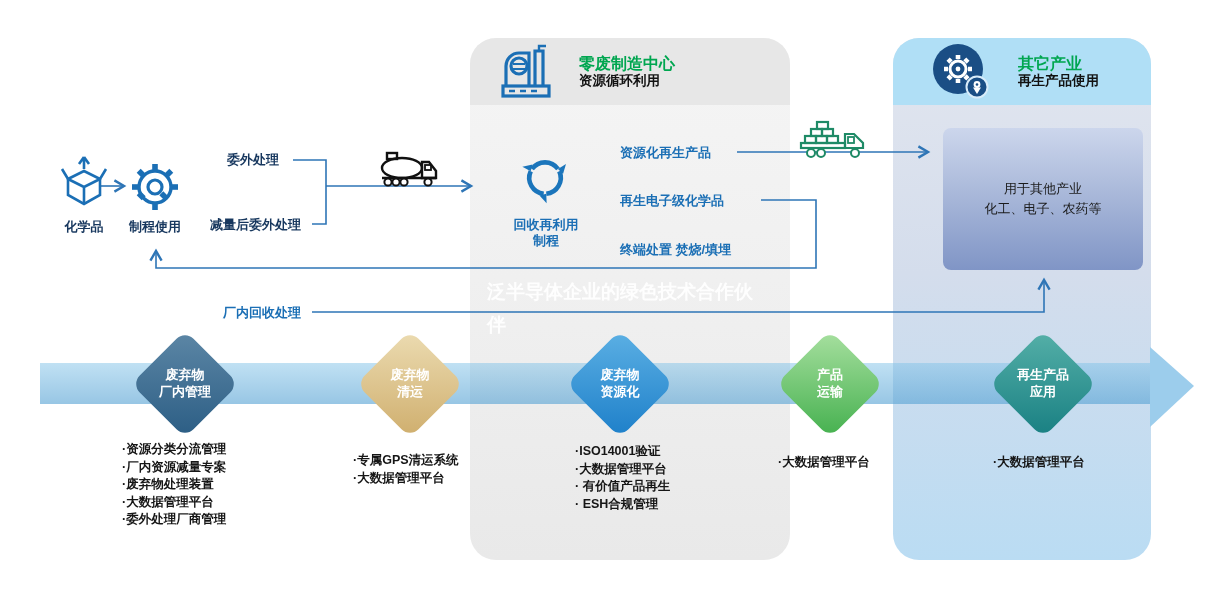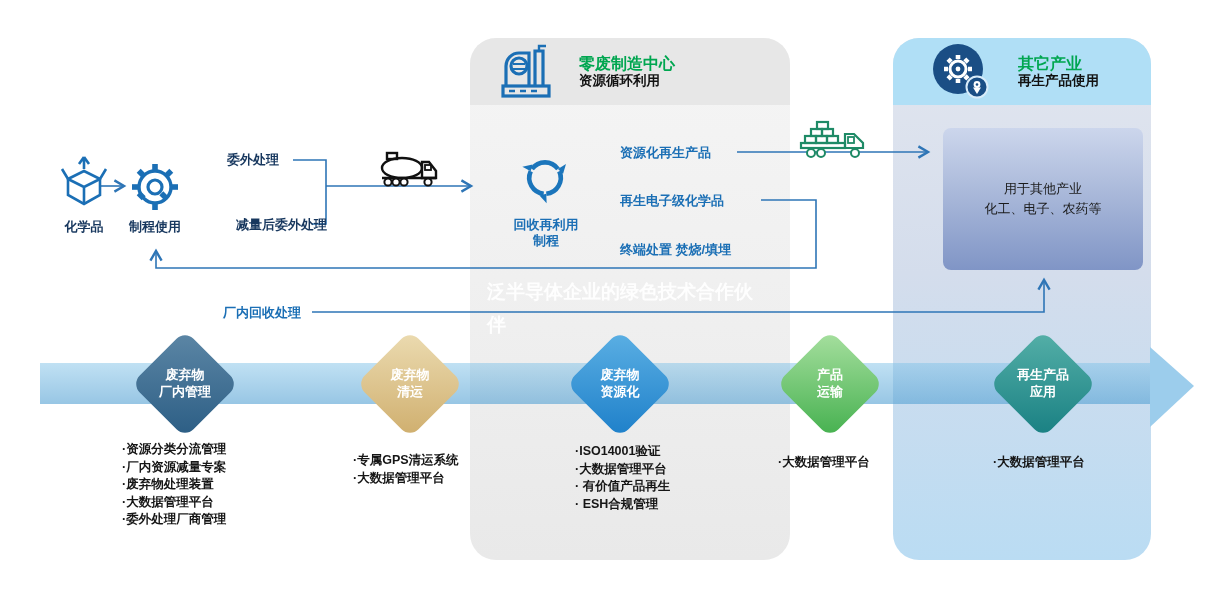--- a/index.html
+++ b/index.html
@@ -148,21 +148,21 @@
             <path d="M39.3,39.3 l-5,-5"></path>
           <path d="M44.3,11.7 l-5,5"></path>
             <path d="M16.7,39.3 l-5,-5"></path>
         </g>
       </g>
     </svg>
   </span>
   <div class="dark-label" style="left:48px;top:218px;width:72px;text-align:center">化学品</div>
   <div class="dark-label" style="left:122px;top:218px;width:66px;text-align:center">制程使用</div>
   <div class="dark-label" style="left:227px;top:151px">委外处理</div>
-  <div class="dark-label" style="left:236px;top:216px">减量后委外处理</div>
+  <div class="dark-label" style="left:210px;top:216px">减量后委外处理</div>
   <div class="blue-label" style="left:223px;top:304px">厂内回收处理</div>
 
   <span class="abs" style="left:378px;top:149px">
     <svg width="60" height="40" viewBox="0 0 60 40">
       <g stroke="#111" stroke-width="2.4" fill="none">
         <rect x="9" y="4" width="10" height="6"></rect>
         <ellipse cx="24" cy="19" rx="20" ry="10"></ellipse>
         <path d="M44,13 h7 l7,9 v7 h-14 z"></path>
         <rect x="47" y="16" width="6" height="5" stroke-width="1.8"></rect>
         <path d="M4,29 H58"></path>

